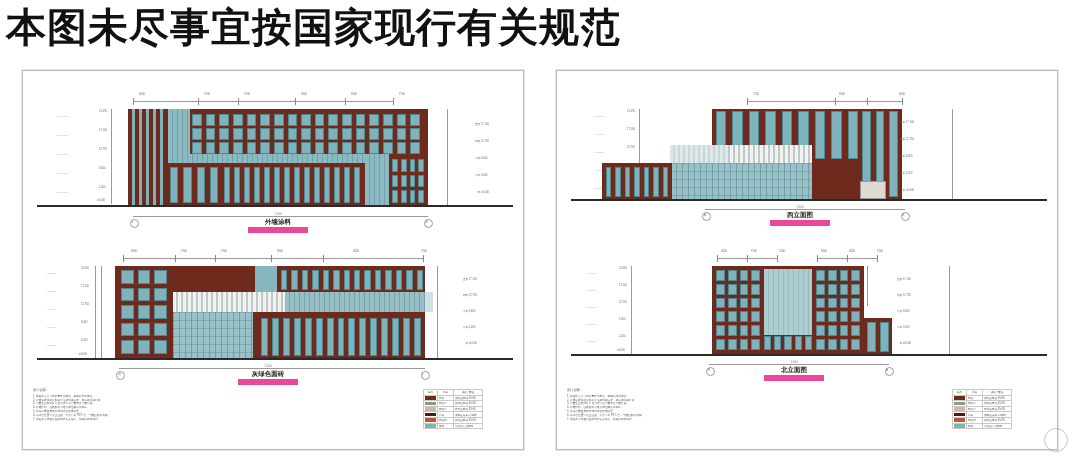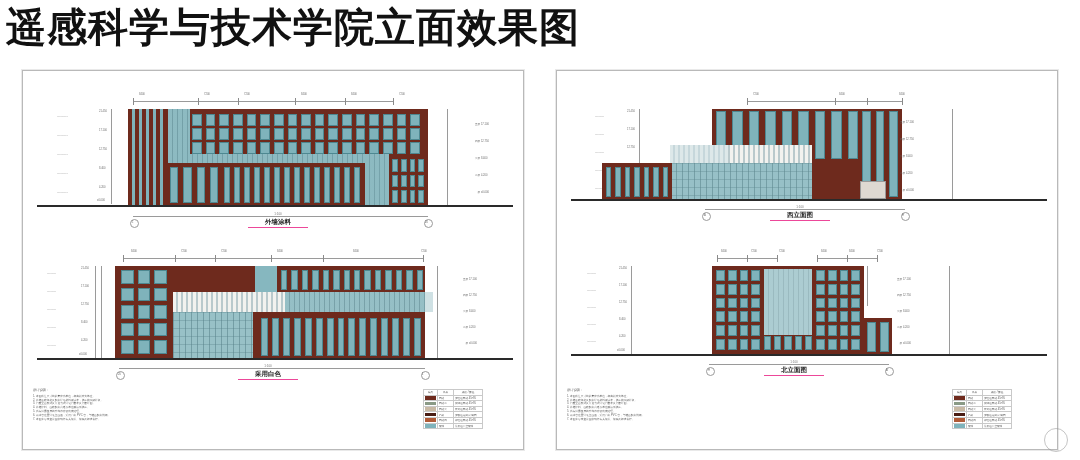--- a/index.html
+++ b/index.html
@@ -89,21 +89,21 @@
   }
   .micro{
     position:absolute;
     font-size:2.6px;line-height:3.2px;color:#6a6a6a;
     white-space:nowrap;
     font-family:"Liberation Sans",sans-serif;
   }
   .caption{
     position:absolute;
     font-size:6.5px;line-height:8px;color:#1a1a1a;font-weight:700;
-    text-align:center;border-bottom:1px solid #ec4899;
+    text-align:center;border-bottom:6px solid #ec4899;
     padding-bottom:1px;
     font-family:"DejaVu Sans","Liberation Sans",sans-serif;
     white-space:nowrap;
   }
   .caption-scale{
     position:absolute;font-size:3px;color:#777;text-align:center;white-space:nowrap;
   }
   
   .notes{position:absolute;font-size:2.7px;line-height:3.8px;color:#5f5f5f;}
   .notes-title{font-size:3.2px;color:#3c3c3c;margin-bottom:2px;}
@@ -129,21 +129,21 @@
   }
   .wm-text{
     font-size:20px;font-weight:700;letter-spacing:1px;
     font-family:"DejaVu Sans","Liberation Sans",sans-serif;
     color:rgba(120,120,120,.5);
   }
 </style>
 </head>
 <body>
 
-<div class="page-title">遥感科学与技术学院立面效果图</div>
+<div class="page-title">本图未尽事宜按国家现行有关规范</div>
 
 <div class="sheets">
 
   <div class="sheet sheet-left">
 
     <div class="draw" style="top:8px;height:150px;">
 
       <div class="dimline" style="left:110px;top:22px;width:260px;"></div>
       <div class="tick" style="left:110px;top:19px;height:7px;"></div>
       <div class="tick" style="left:175px;top:19px;height:7px;"></div>
@@ -404,21 +404,21 @@
 
       <div class="ground-line" style="top:122px;"></div>
 
       <div class="dimline" style="left:96px;top:132px;width:306px;"></div>
       <div class="bubble" style="left:93px;top:135px;"></div>
       <div class="bubble" style="left:398px;top:135px;"></div>
       <div class="micro" style="left:95px;top:137px;">20</div>
       <div class="micro" style="left:399px;top:137px;">1</div>
 
       <div class="caption-scale" style="left:220px;top:128px;width:50px;">1:100</div>
-      <div class="caption" style="left:215px;top:134px;width:60px;">采用白色</div>
+      <div class="caption" style="left:215px;top:134px;width:60px;">灰绿色面砖</div>
     </div>
 
     <div class="notes" style="left:10px;top:318px;width:230px;">
       <div class="notes-title">设计说明：</div>
       <p>1. 本图所注尺寸均以毫米为单位，标高以米为单位。</p>
       <p>2. 外墙面砖规格及颜色详见材料做法表，施工前须做样板。</p>
       <p>3. 门窗立面形式及开启方式详见门窗表及门窗详图。</p>
       <p>4. 外墙涂料、面砖颜色由建设单位确认后施工。</p>
       <p>5. 所有外露金属构件均作防锈防腐处理。</p>
       <p>6. 雨水管位置详见立面图，采用白色 PVC 管，与墙面颜色协调。</p>

